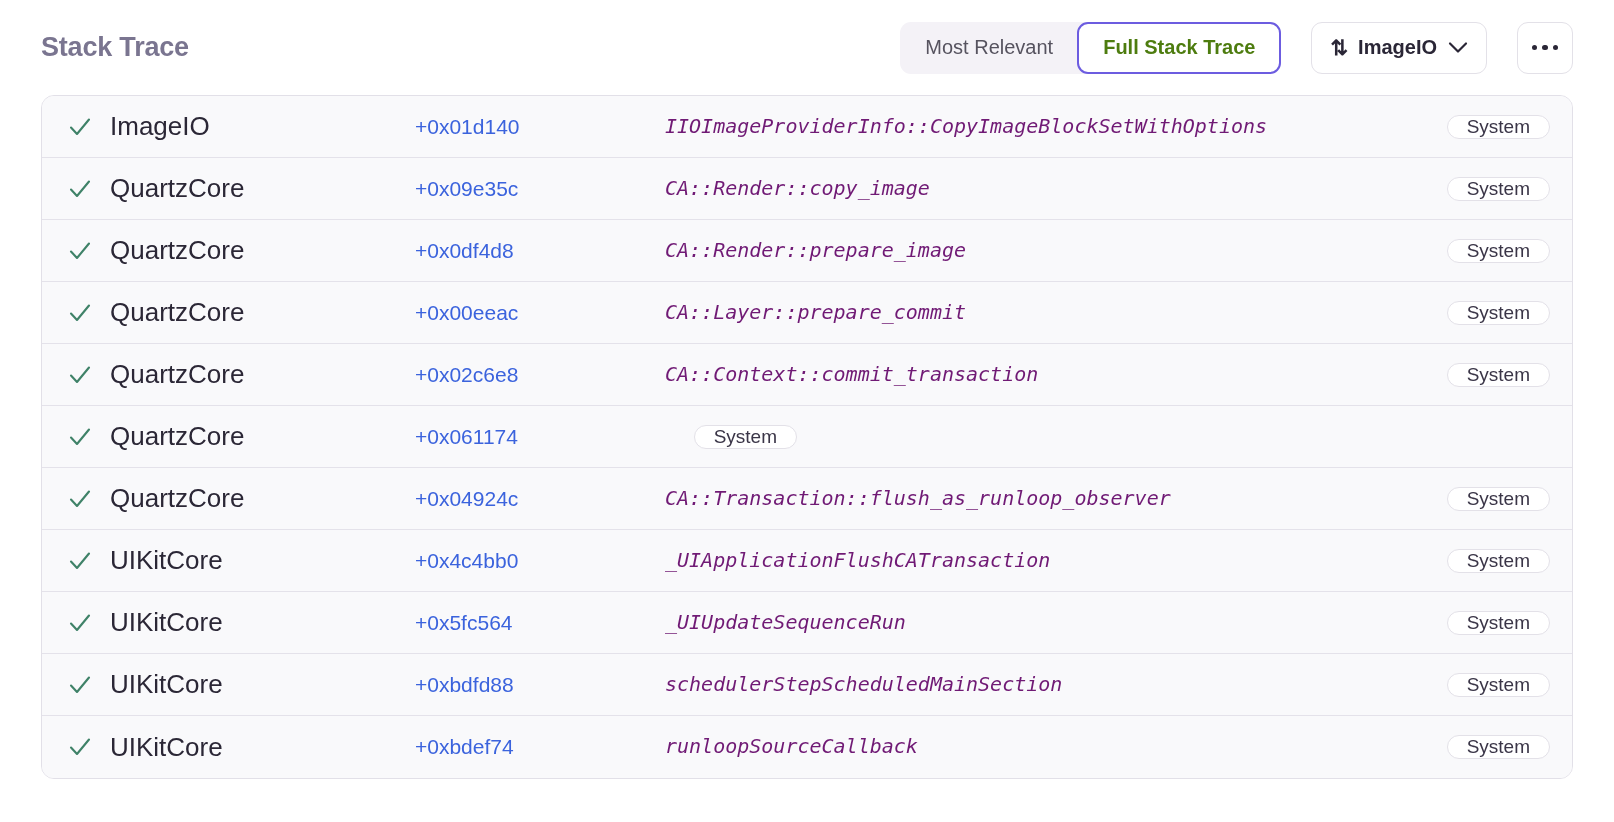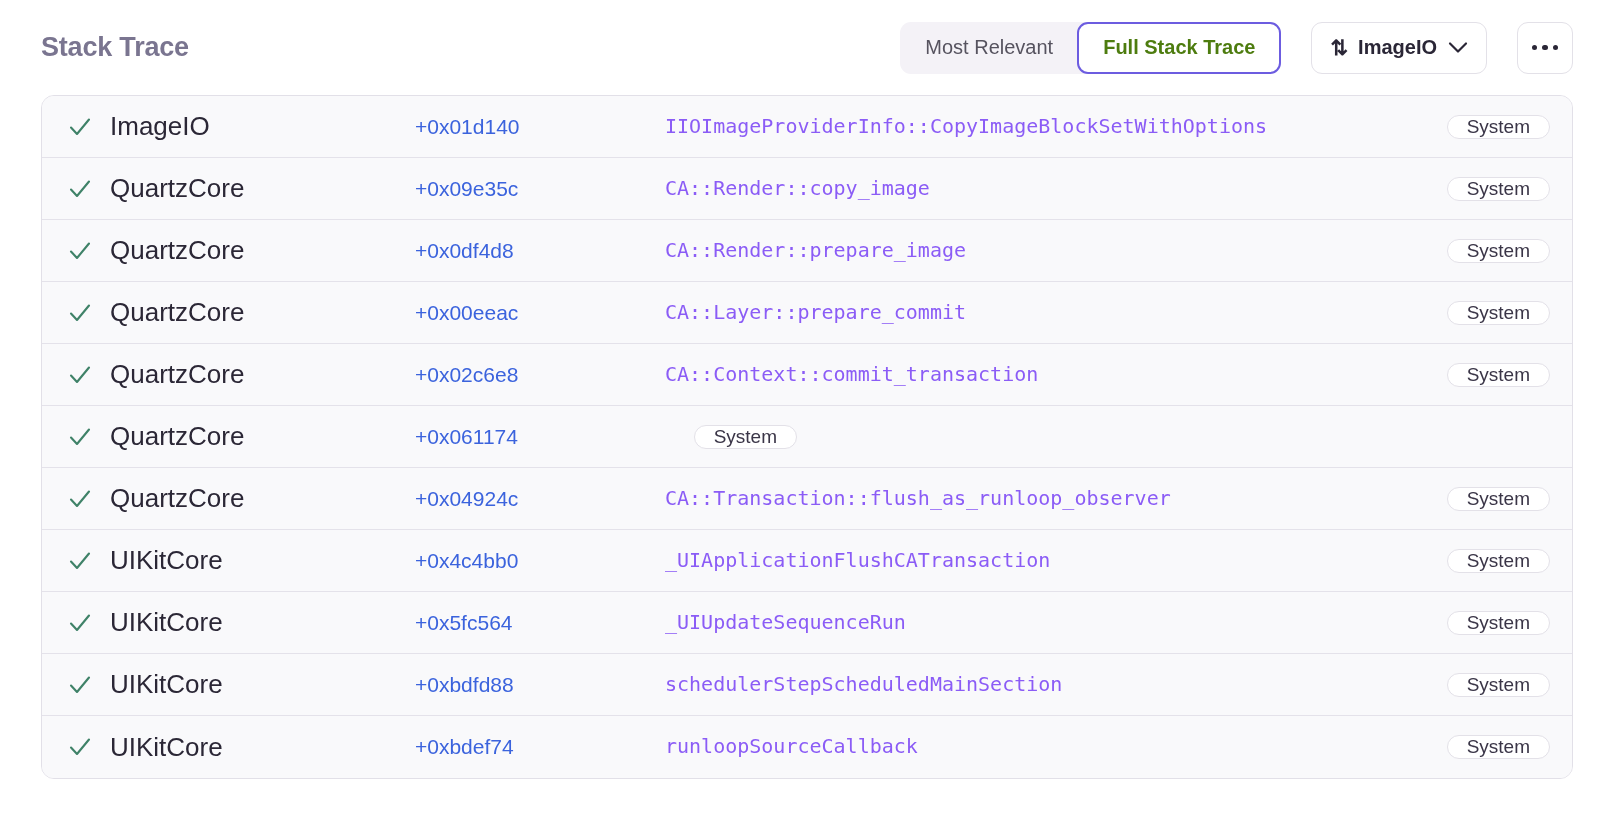--- a/index.html
+++ b/index.html
@@ -178,24 +178,25 @@
     font-size: 21px;
     color: #3b63dd;
     font-family: "Liberation Sans", sans-serif;
     white-space: nowrap;
   }
 
   .cell-func {
     flex: 1 1 auto;
     font-size: 20px;
     font-family: "DejaVu Sans Mono", monospace;
-    color: #8b5cf6;
+    color: #701a75;
     line-height: 1.48;
     word-break: break-all;
     padding-right: 24px;
+    font-style: italic;
   }
 
   .cell-badge {
     flex: 0 0 132px;
     display: flex;
     justify-content: flex-end;
   }
 
   .badge {
     display: inline-flex;

